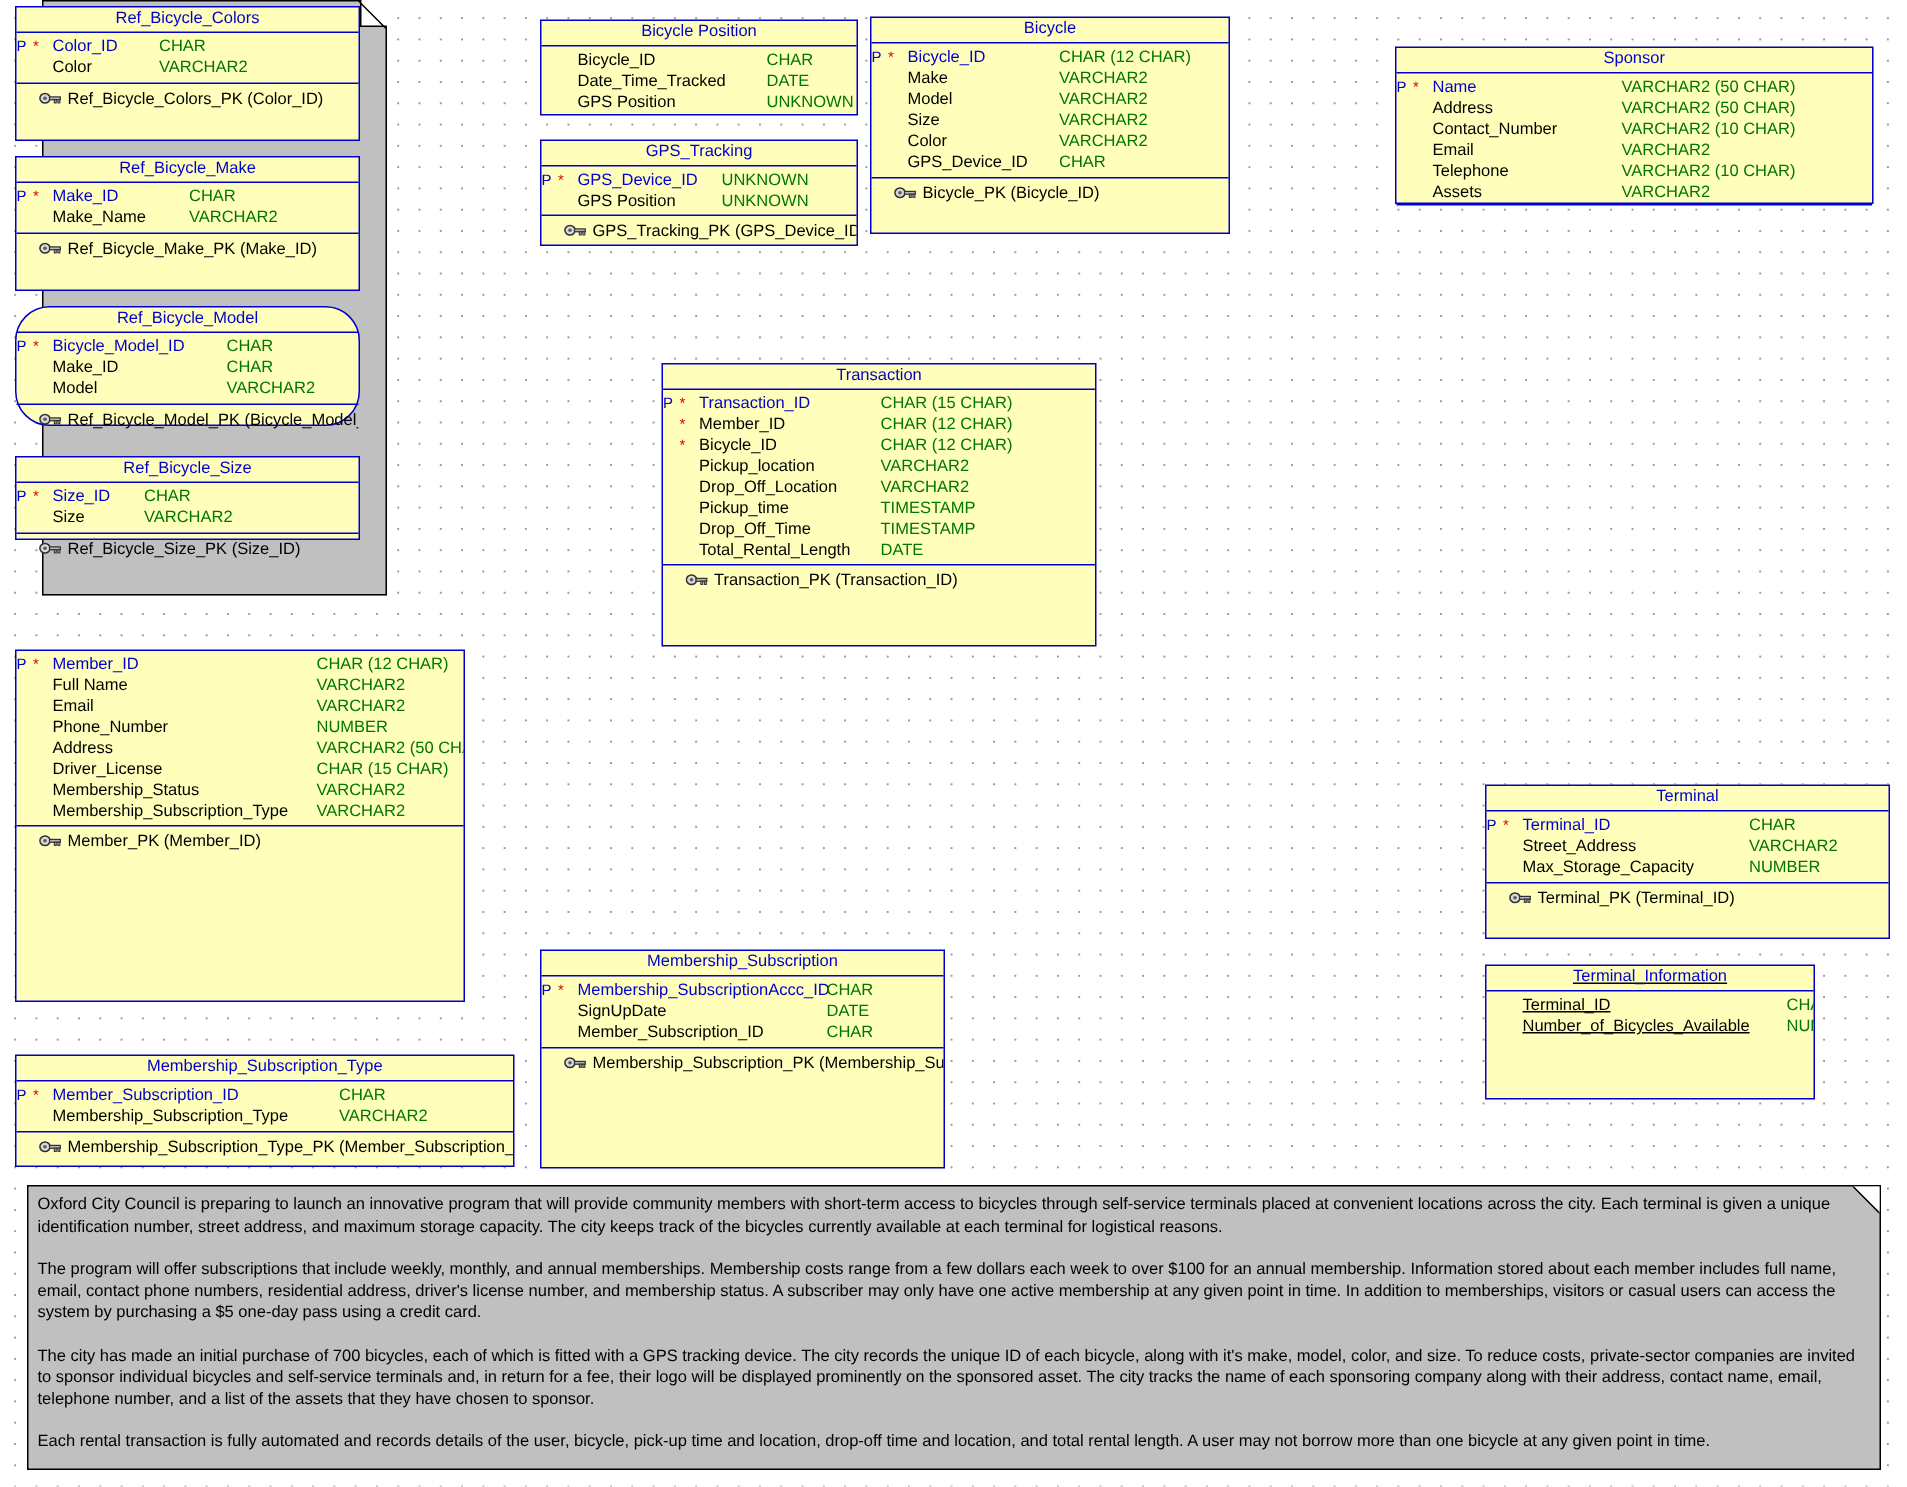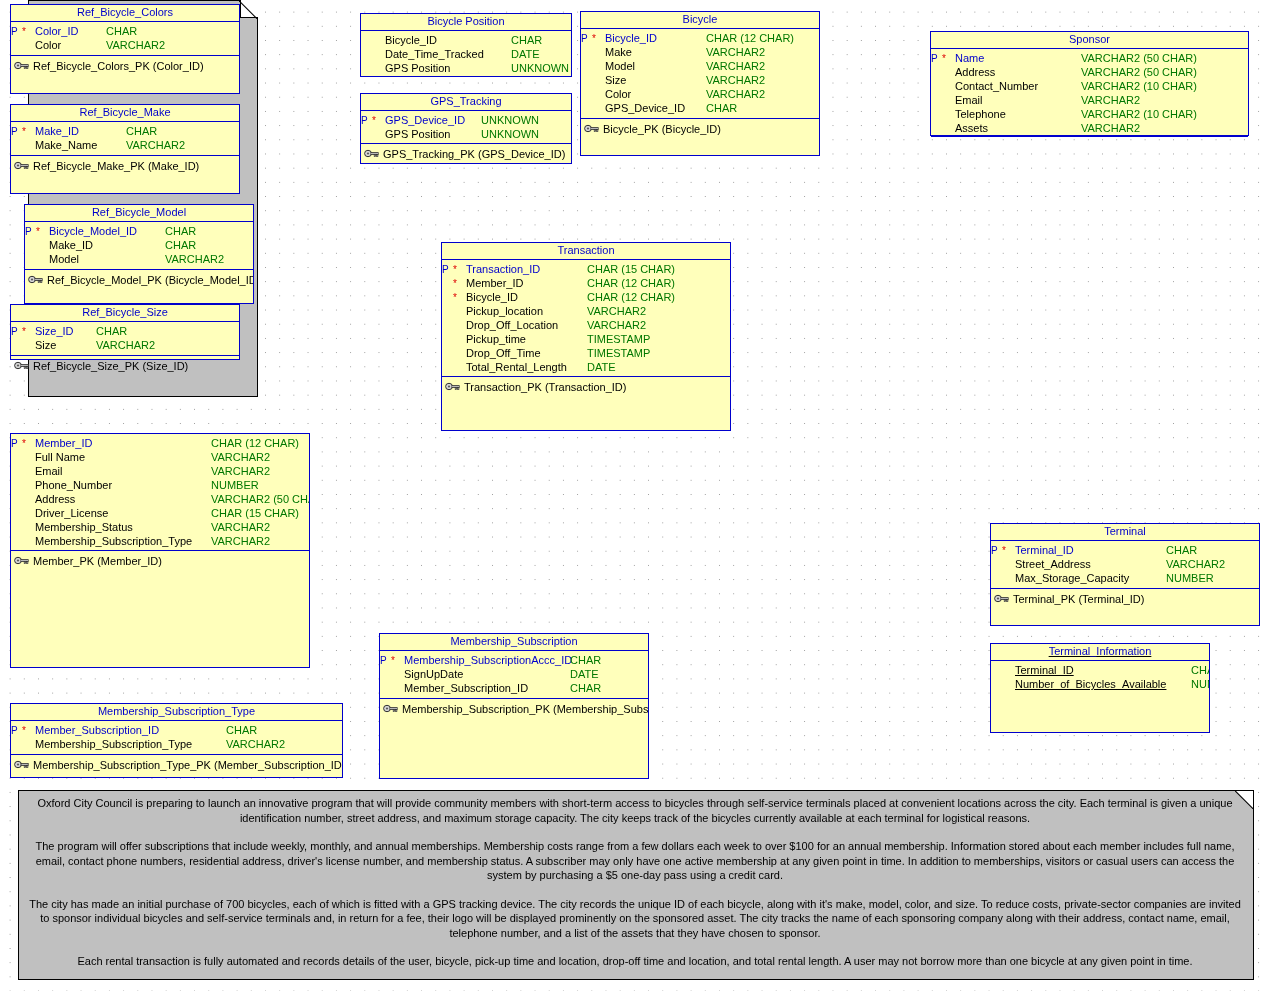--- a/index.html
+++ b/index.html
@@ -118,21 +118,21 @@
   .ent-keys{
     padding:2px 0 0 0;
     overflow:hidden;
   }
   .key-row{
     display:flex;
     align-items:center;
     height:15px;
     white-space:nowrap;
     overflow:hidden;
-    padding-left:3px;
+    padding-left:15px;
   }
   .key-icon{
     flex:0 0 15px;
     width:15px;height:11px;
     margin-right:4px;
     position:relative;
     top:0px;
   }
   .key-label{font-size:11px;color:#000;}
 
@@ -141,21 +141,21 @@
     position:absolute;
     background:#c0c0c0;
     border:1px solid #000;
     box-sizing:border-box;
     font-size:11px;
     line-height:14.5px;
     color:#000;
     padding:5px 8px 5px 6px;
     overflow:hidden;
   }
-  .desc-note p{margin:0 0 14px 0;text-align:center;}
+  .desc-note p{margin:0 0 14px 0;}
   .desc-note p:last-child{margin-bottom:0;}
   .desc-fold{
     position:absolute;right:-1px;top:-1px;
     width:19px;height:19px;overflow:hidden;
   }
   .desc-fold:before{
     content:"";position:absolute;left:0;top:0;
     width:0;height:0;
     border-left:19px solid transparent;
     border-top:19px solid #ffffff;
@@ -229,21 +229,21 @@
             <ellipse cx="4" cy="5.5" rx="1.2" ry="1.1" fill="#5a5a5a"></ellipse>
             <rect x="7" y="4.6" width="7.2" height="1.9" fill="#b8b8b8" stroke="#303030" stroke-width="0.8"></rect>
             <rect x="10.2" y="6.4" width="1.3" height="2.2" fill="#b8b8b8" stroke="#303030" stroke-width="0.7"></rect>
             <rect x="12.6" y="6.4" width="1.3" height="2.2" fill="#b8b8b8" stroke="#303030" stroke-width="0.7"></rect>
           </svg></span>
         <span class="key-label">Ref_Bicycle_Make_PK (Make_ID)</span>
       </div>
     </div>
 </div>
 
-<div class="entity" style="left:24px;top:204px;width:230px;height:100px;">
+<div class="entity" style="left:10px;top:204px;width:230px;height:80px;border-radius:23px;">
   <div class="ent-title">Ref_Bicycle_Model</div>
   <div class="ent-attrs" style="height:48px;">
       <div class="attr-row">
         <span class="pk-flag">P</span>
         <span class="req-flag">*</span>
         <span class="attr-name pk">Bicycle_Model_ID</span>
         <span class="attr-type" style="left: 140px;">CHAR</span>
       </div>
       <div class="attr-row">
         <span class="pk-flag"></span>
@@ -606,21 +606,21 @@
             <ellipse cx="4" cy="5.5" rx="1.2" ry="1.1" fill="#5a5a5a"></ellipse>
             <rect x="7" y="4.6" width="7.2" height="1.9" fill="#b8b8b8" stroke="#303030" stroke-width="0.8"></rect>
             <rect x="10.2" y="6.4" width="1.3" height="2.2" fill="#b8b8b8" stroke="#303030" stroke-width="0.7"></rect>
             <rect x="12.6" y="6.4" width="1.3" height="2.2" fill="#b8b8b8" stroke="#303030" stroke-width="0.7"></rect>
           </svg></span>
         <span class="key-label">Membership_Subscription_Type_PK (Member_Subscription_ID)</span>
       </div>
     </div>
 </div>
 
-<div class="entity" style="left:360px;top:633px;width:270px;height:146px;margin-left:19px;">
+<div class="entity" style="left:360px;top:633px;width:270px;height:146px;">
   <div class="ent-title">Membership_Subscription</div>
   <div class="ent-attrs" style="height:48px;">
       <div class="attr-row">
         <span class="pk-flag">P</span>
         <span class="req-flag">*</span>
         <span class="attr-name pk">Membership_SubscriptionAccc_ID</span>
         <span class="attr-type" style="left: 190px;">CHAR</span>
       </div>
       <div class="attr-row">
         <span class="pk-flag"></span>

